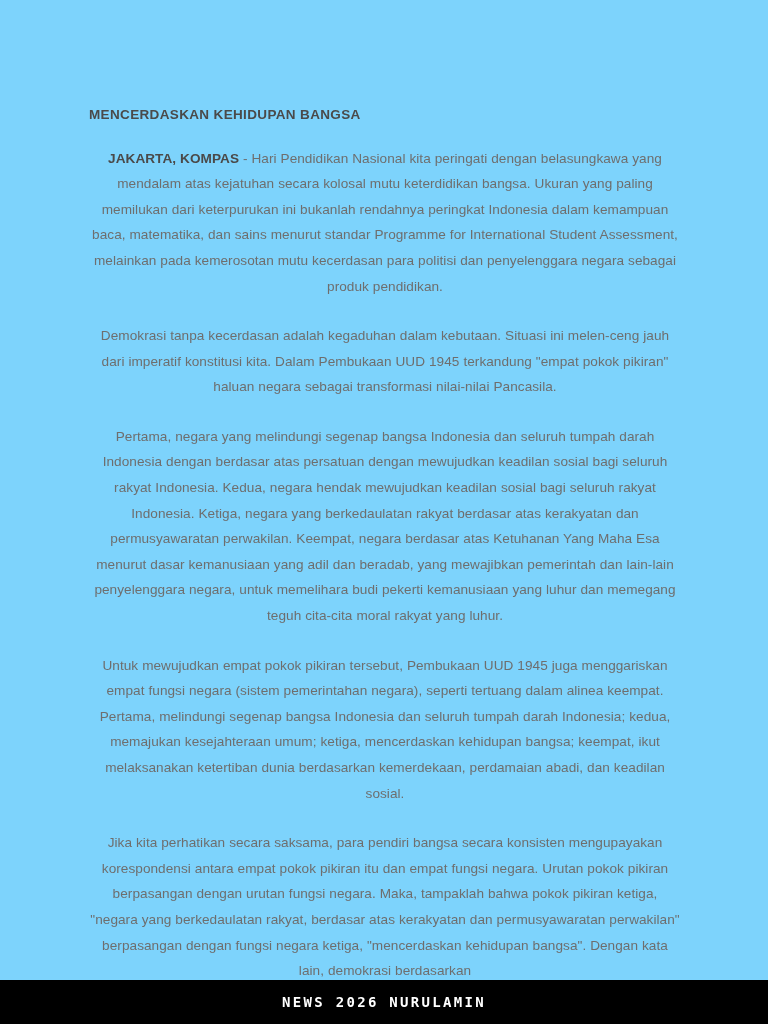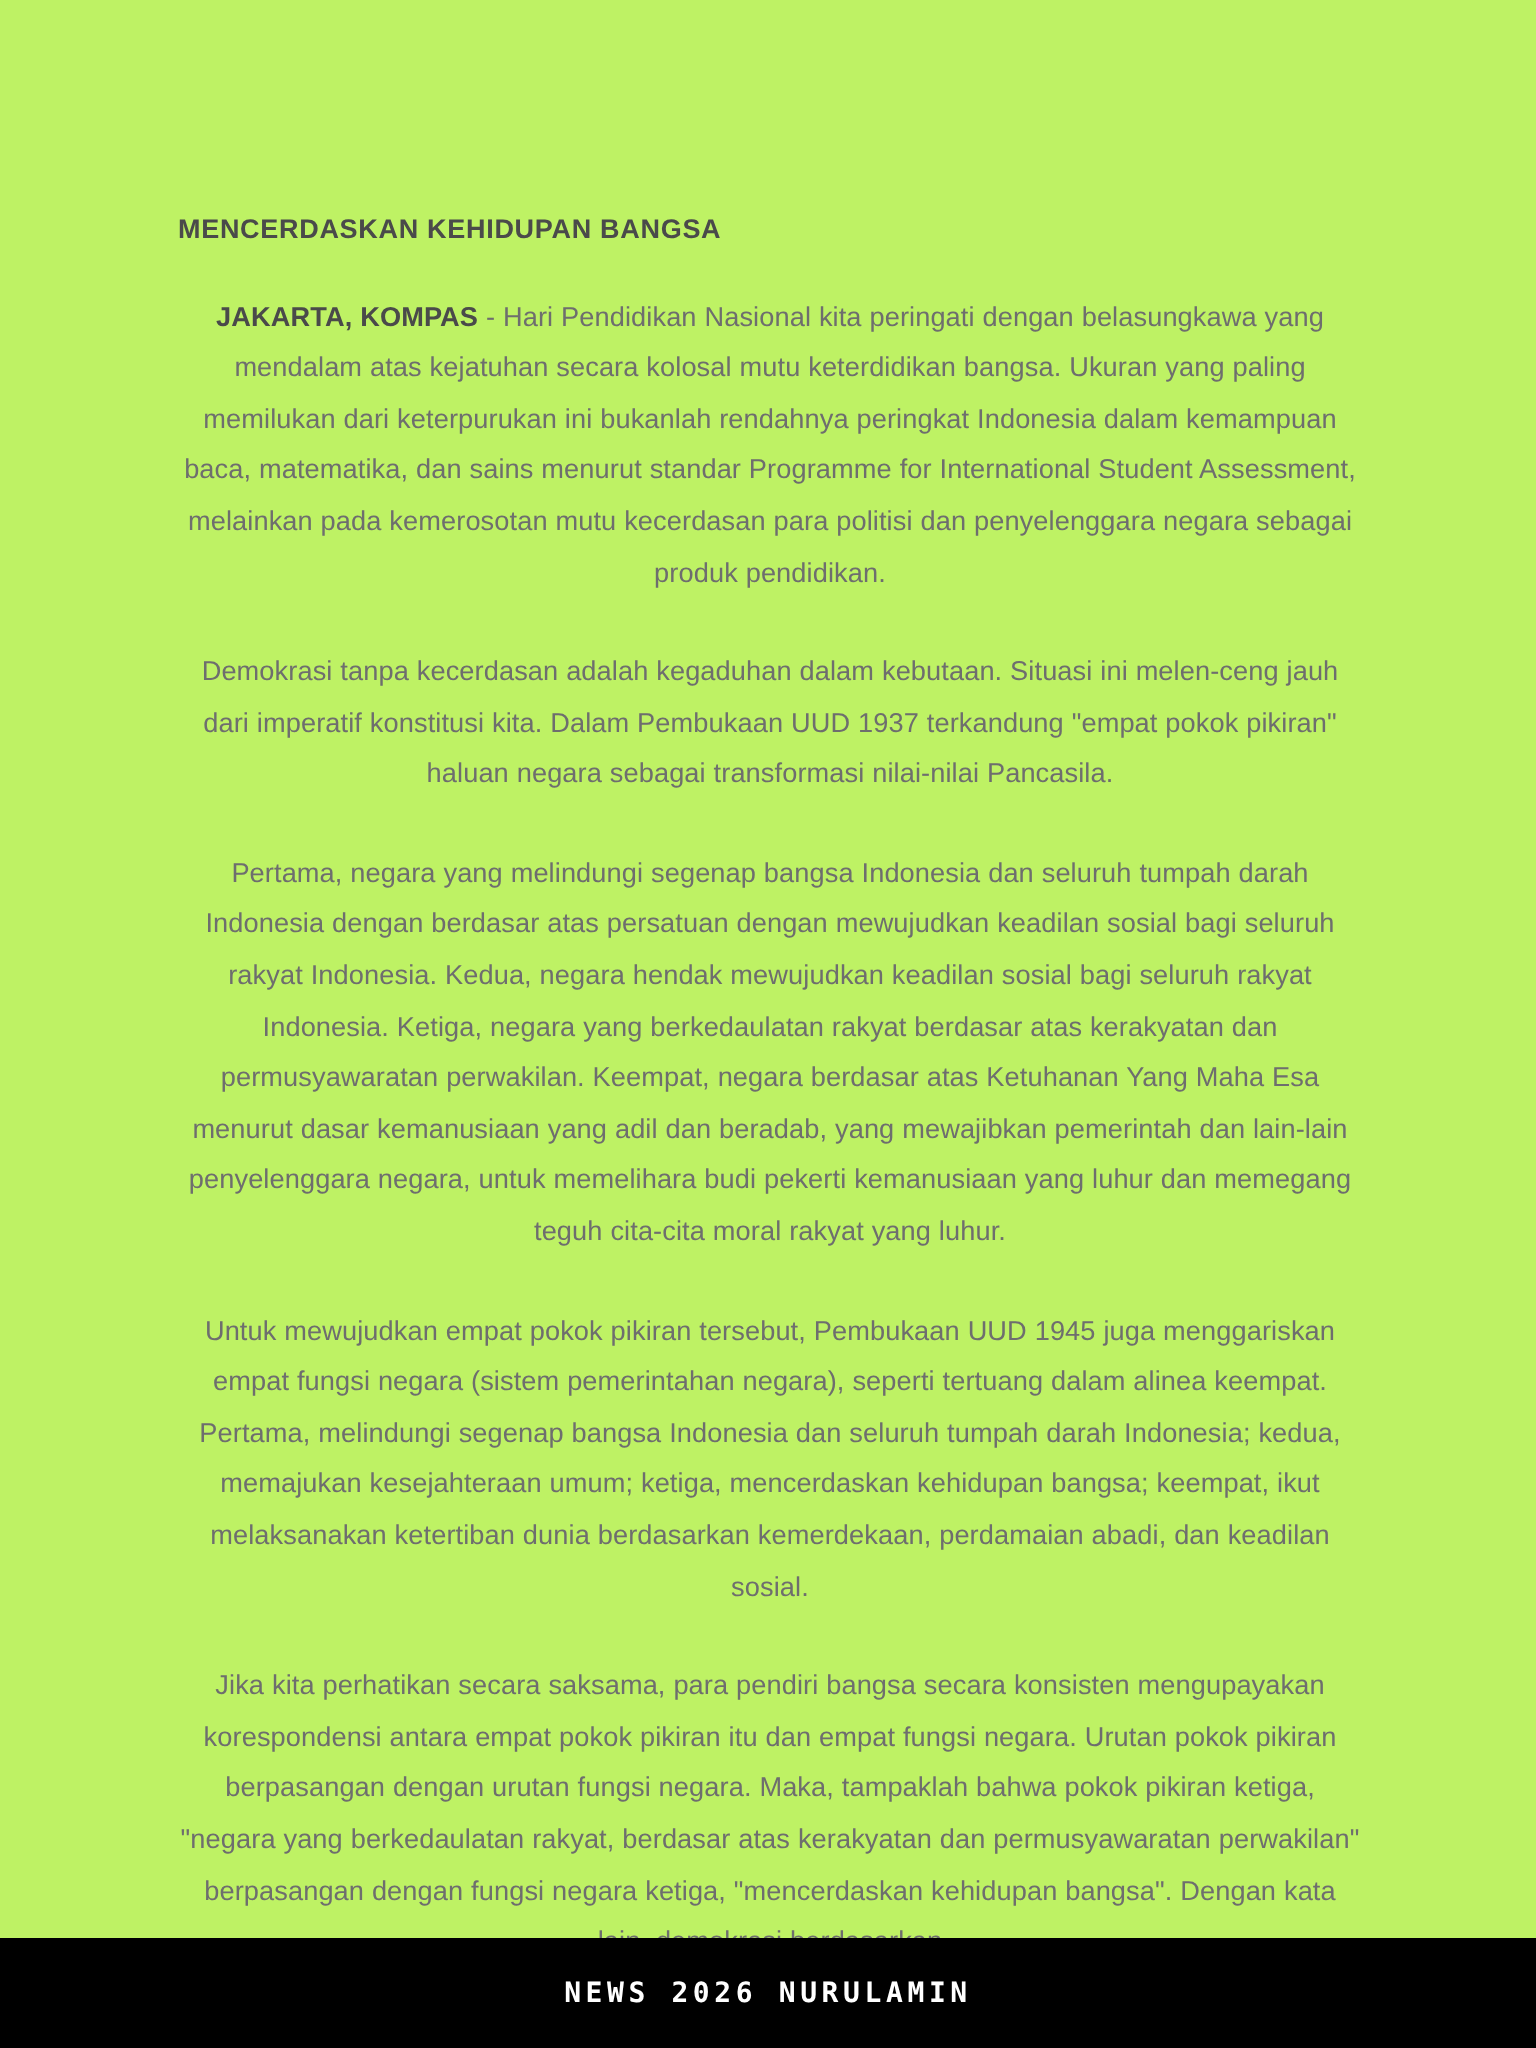--- a/index.html
+++ b/index.html
@@ -16,21 +16,21 @@
     font-family: "Liberation Sans", sans-serif;
     -webkit-font-smoothing: antialiased;
   }
 
   .page {
     position: absolute;
     left: 0;
     top: 0;
     width: 768px;
     height: 1024px;
-    background: #bef264;
+    background: #7dd3fc;
     box-sizing: border-box;
   }
 
   .article {
     position: absolute;
     left: 89px;
     top: 106px;
     width: 592px;
   }
 
@@ -61,21 +61,21 @@
   .dateline {
     font-weight: bold;
     color: #4a4a4a;
   }
 
   .footer-bar {
     position: absolute;
     left: 0;
     bottom: 0;
     width: 768px;
-    height: 55px;
+    height: 44px;
     background: #000000;
     display: flex;
     align-items: center;
     justify-content: center;
   }
 
   .footer-text {
     color: #ffffff;
     font-family: "DejaVu Sans Mono", "Liberation Mono", monospace;
     font-size: 14px;
@@ -90,21 +90,21 @@
 <div class="page">
 
   <div class="article">
 
     <h1 class="article-title">MENCERDASKAN KEHIDUPAN BANGSA</h1>
 
     <div class="article-body">
 
       <p><span class="dateline">JAKARTA, KOMPAS</span><span> - Hari Pendidikan Nasional kita peringati dengan belasungkawa yang mendalam atas kejatuhan secara kolosal mutu keterdidikan bangsa. Ukuran yang paling memilukan dari keterpurukan ini bukanlah rendahnya peringkat Indonesia dalam kemampuan baca, matematika, dan sains menurut standar Programme for International Student Assessment, melainkan pada kemerosotan mutu kecerdasan para politisi dan penyelenggara negara sebagai produk pendidikan.</span></p>
 
-      <p>Demokrasi tanpa kecerdasan adalah kegaduhan dalam kebutaan. Situasi ini melen-ceng jauh dari imperatif konstitusi kita. Dalam Pembukaan UUD 1937 terkandung "empat pokok pikiran" haluan negara sebagai transformasi nilai-nilai Pancasila.</p>
+      <p>Demokrasi tanpa kecerdasan adalah kegaduhan dalam kebutaan. Situasi ini melen-ceng jauh dari imperatif konstitusi kita. Dalam Pembukaan UUD 1945 terkandung "empat pokok pikiran" haluan negara sebagai transformasi nilai-nilai Pancasila.</p>
 
       <p>Pertama, negara yang melindungi segenap bangsa Indonesia dan seluruh tumpah darah Indonesia dengan berdasar atas persatuan dengan mewujudkan keadilan sosial bagi seluruh rakyat Indonesia. Kedua, negara hendak mewujudkan keadilan sosial bagi seluruh rakyat Indonesia. Ketiga, negara yang berkedaulatan rakyat berdasar atas kerakyatan dan permusyawaratan perwakilan. Keempat, negara berdasar atas Ketuhanan Yang Maha Esa menurut dasar kemanusiaan yang adil dan beradab, yang mewajibkan pemerintah dan lain-lain penyelenggara negara, untuk memelihara budi pekerti kemanusiaan yang luhur dan memegang teguh cita-cita moral rakyat yang luhur.</p>
 
       <p>Untuk mewujudkan empat pokok pikiran tersebut, Pembukaan UUD 1945 juga menggariskan empat fungsi negara (sistem pemerintahan negara), seperti tertuang dalam alinea keempat. Pertama, melindungi segenap bangsa Indonesia dan seluruh tumpah darah Indonesia; kedua, memajukan kesejahteraan umum; ketiga, mencerdaskan kehidupan bangsa; keempat, ikut melaksanakan ketertiban dunia berdasarkan kemerdekaan, perdamaian abadi, dan keadilan sosial.</p>
 
       <p>Jika kita perhatikan secara saksama, para pendiri bangsa secara konsisten mengupayakan korespondensi antara empat pokok pikiran itu dan empat fungsi negara. Urutan pokok pikiran berpasangan dengan urutan fungsi negara. Maka, tampaklah bahwa pokok pikiran ketiga, "negara yang berkedaulatan rakyat, berdasar atas kerakyatan dan permusyawaratan perwakilan" berpasangan dengan fungsi negara ketiga, "mencerdaskan kehidupan bangsa". Dengan kata lain, demokrasi berdasarkan</p>
 
     </div>
   </div>
 

